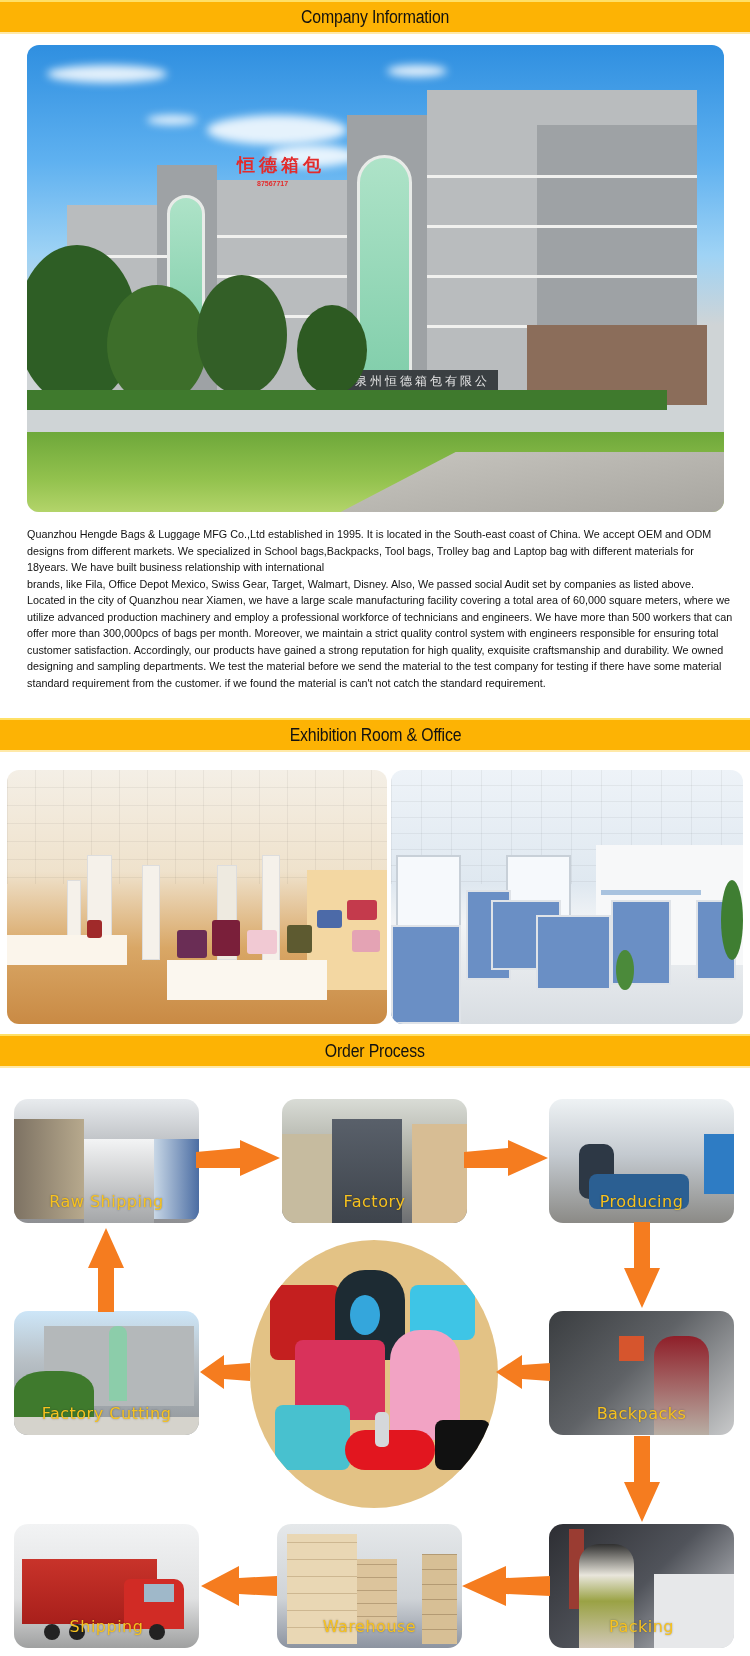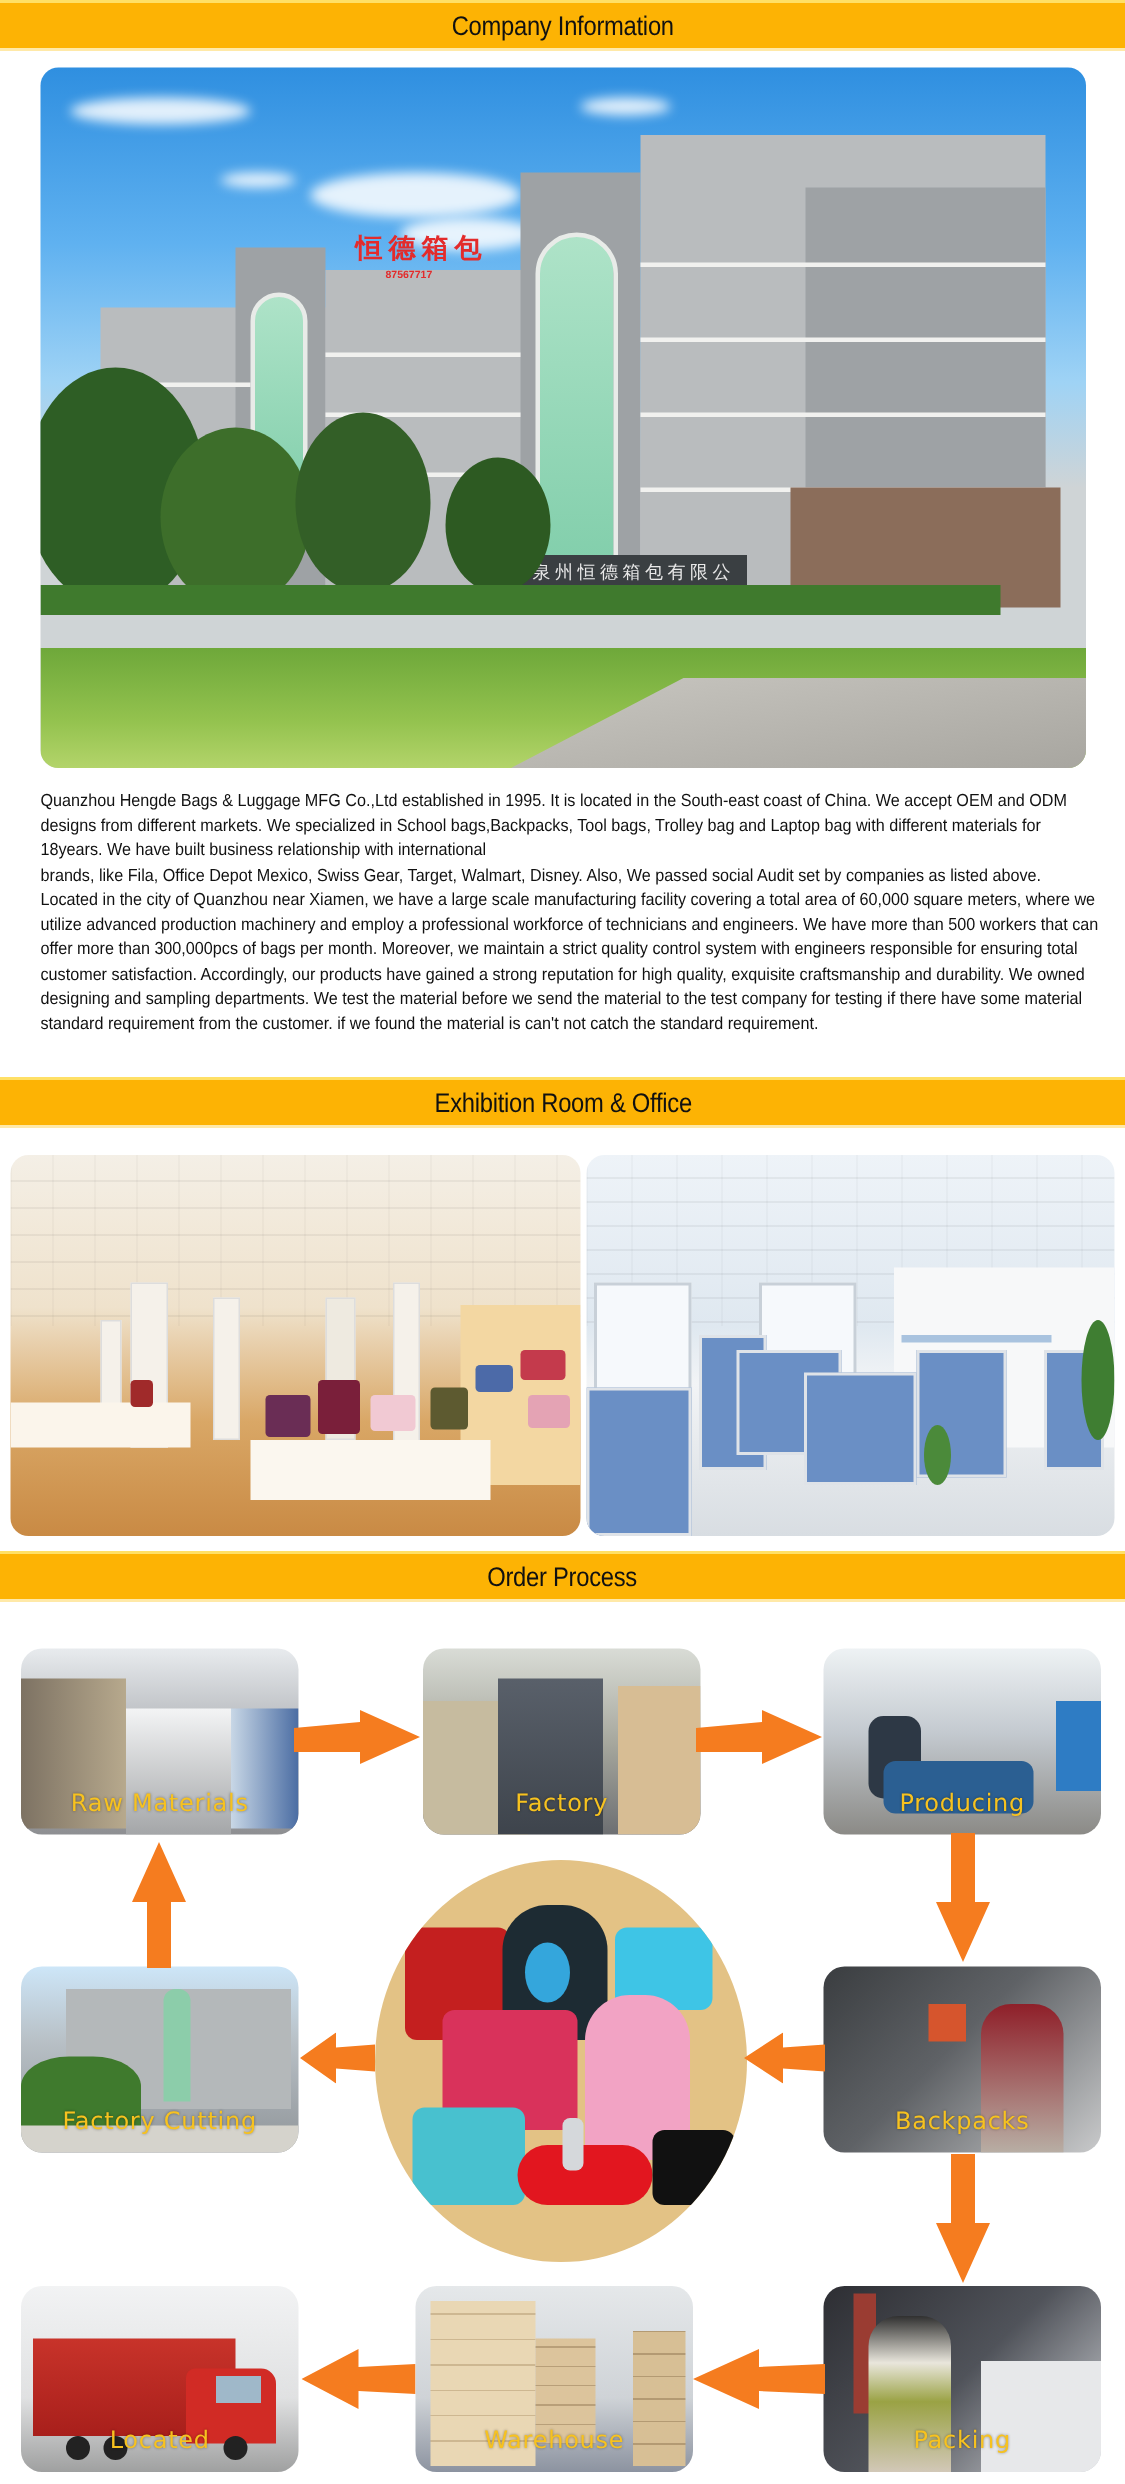--- a/index.html
+++ b/index.html
@@ -135,21 +135,21 @@
 </div>
 
 <div class="banner" style="top:1034px;">
   <span>Order Process</span>
 </div>
 
 <div class="step" style="left:14px;top:1099px;background:linear-gradient(180deg,#e8ebee 0%,#b9bcc0 40%,#8e8f92 100%);">
   <div style="position:absolute;left:0;top:20px;width:70px;height:100px;background:linear-gradient(90deg,#7d7263,#b7a98d);"></div>
   <div style="position:absolute;right:0;top:40px;width:45px;height:80px;background:linear-gradient(90deg,#c8d7e6,#4b6da3);"></div>
   <div style="position:absolute;left:70px;top:40px;width:70px;height:84px;background:linear-gradient(180deg,#f3f4f5,#a4a6a8);"></div>
-  <div class="step-label">Raw Materials</div>
+  <div class="step-label">Raw Shipping</div>
 </div>
 
 <div class="step" style="left:282px;top:1099px;background:linear-gradient(180deg,#d9dcd6 0%,#a7a89e 50%,#6d6f72 100%);">
   <div style="position:absolute;left:0;top:35px;width:70px;height:90px;background:#c6bb9f;"></div>
   <div style="position:absolute;left:50px;top:20px;width:70px;height:104px;background:linear-gradient(180deg,#59606a,#3e444c);"></div>
   <div style="position:absolute;right:0;top:25px;width:55px;height:99px;background:#d7bd94;"></div>
   <div class="step-label">Factory</div>
 </div>
 
 <div class="step" style="left:549px;top:1099px;background:linear-gradient(180deg,#eef2f4 0%,#c4cad0 45%,#8b8a86 100%);">
@@ -179,21 +179,21 @@
   <div class="step-label">Warehouse</div>
 </div>
 
 <div class="step" style="left:14px;top:1524px;background:linear-gradient(180deg,#f2f3f4 0%,#e0e1e2 60%,#9fa0a0 100%);">
   <div style="position:absolute;left:8px;top:35px;width:135px;height:65px;background:linear-gradient(180deg,#c8332a,#a81f1b);"></div>
   <div style="position:absolute;left:110px;top:55px;width:60px;height:50px;background:#d12b25;border-radius:6px 10px 0 0;"></div>
   <div style="position:absolute;left:130px;top:60px;width:30px;height:18px;background:#9fb8c9;"></div>
   <div style="position:absolute;left:30px;top:100px;width:16px;height:16px;background:#222;border-radius:50%;"></div>
   <div style="position:absolute;left:55px;top:100px;width:16px;height:16px;background:#222;border-radius:50%;"></div>
   <div style="position:absolute;left:135px;top:100px;width:16px;height:16px;background:#222;border-radius:50%;"></div>
-  <div class="step-label">Located</div>
+  <div class="step-label">Shipping</div>
 </div>
 
 <div class="step" style="left:14px;top:1311px;background:linear-gradient(180deg,#cde6f8 0%,#b8c0c6 40%,#8f9498 100%);">
   <div style="position:absolute;left:30px;top:15px;width:150px;height:80px;background:#b4b8ba;"></div>
   <div style="position:absolute;left:95px;top:15px;width:18px;height:75px;background:#8ccdaa;border-radius:8px 8px 0 0;"></div>
   <div style="position:absolute;left:0;top:60px;width:80px;height:50px;background:#3f7a2d;border-radius:40% 40% 0 0;"></div>
   <div style="position:absolute;left:0;bottom:0;width:100%;height:18px;background:#d5d3cc;"></div>
   <div class="step-label">Factory Cutting</div>
 </div>
 

